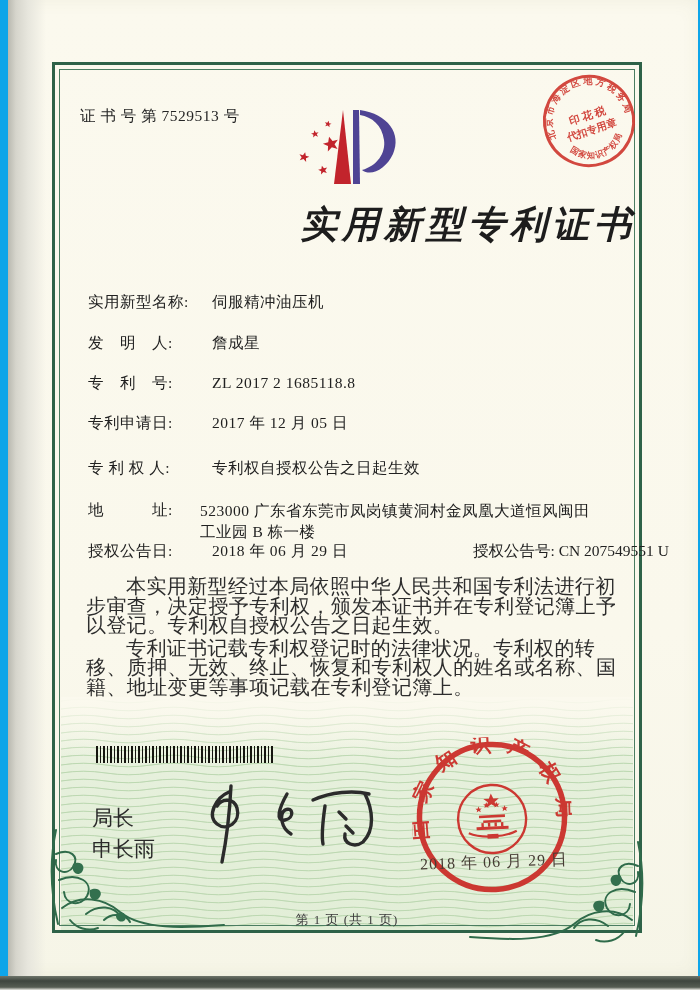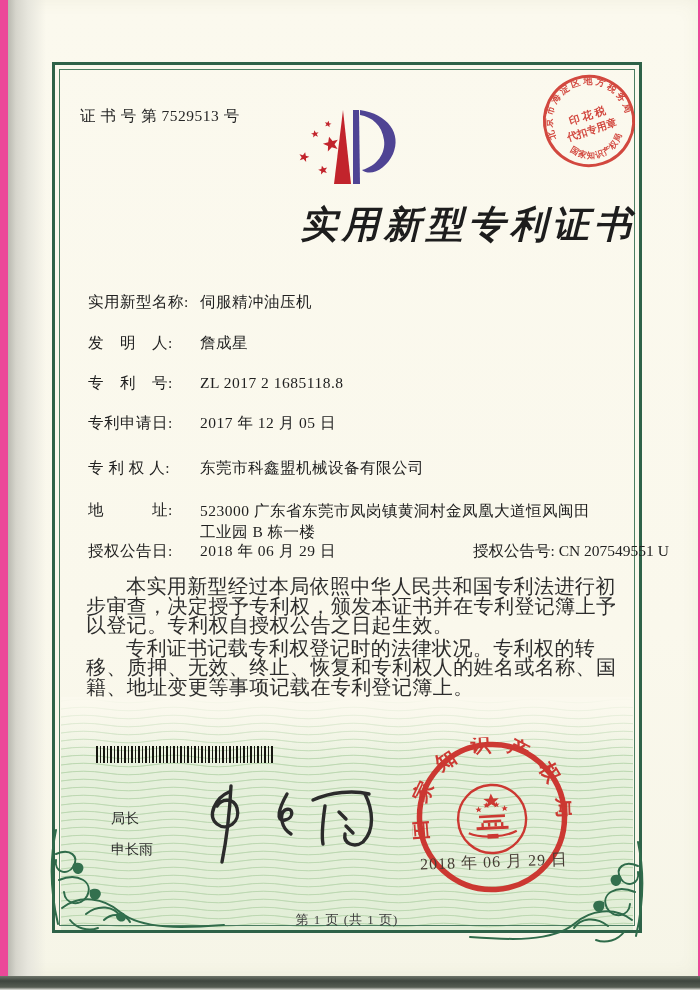--- a/index.html
+++ b/index.html
@@ -1,17 +1,17 @@
 <!DOCTYPE html>
 <html><head>
 <meta charset="utf-8">
 <style>
   html,body{margin:0;padding:0;width:700px;height:990px;overflow:hidden;
     font-family:"Liberation Serif","DejaVu Serif",serif;background:#f4f3ec;}
-  .photo{position:relative;width:700px;height:990px;background:#ec4899;}
+  .photo{position:relative;width:700px;height:990px;background:#0ea5e9;}
   .paper{position:absolute;left:8px;top:0;right:2px;height:977px;
     background:linear-gradient(180deg,#fbf9ee 0%,#faf8ec 65%,#f6f5e7 100%);
     box-shadow:inset 0 0 18px rgba(120,110,70,.08);}
   .left-edge{position:absolute;left:8px;top:0;width:38px;height:977px;
     background:linear-gradient(90deg,#b9b9b0 0,#d6d5cc 8px,#e7e6dd 20px,rgba(250,248,236,0) 38px);}
   .table-band{position:absolute;left:0;top:976px;width:700px;height:14px;
     background:linear-gradient(180deg,#6e756b 0,#3f463e 35%,#565d53 80%,#e9e9e2 100%);}
   .frame-outer{position:absolute;left:52px;top:62px;width:590px;height:871px;
     border:3px solid #2e6248;box-sizing:border-box;}
   .frame-inner{position:absolute;left:59px;top:69px;width:576px;height:857px;
@@ -20,30 +20,30 @@
     background:linear-gradient(180deg,rgba(230,240,220,0) 0,#e6f0dc 70px,#e2eed7 100%);}
   .green-panel svg{position:absolute;inset:0;width:100%;height:100%;}
   .green-panel .fade{position:absolute;inset:0;
     background:linear-gradient(180deg,#fbf9ee 0,rgba(251,249,238,0) 60px);}
   .cert-no{position:absolute;left:80px;top:106px;font-size:15.5px;color:#262626;letter-spacing:.5px;}
   .logo{position:absolute;left:288px;top:104px;}
   .title{position:absolute;left:58px;top:200px;width:578px;text-align:right;
     font-size:37px;font-weight:700;color:#1d1d1d;letter-spacing:5px;font-style:italic;}
   .field{position:absolute;left:88px;font-size:15.5px;color:#212121;width:540px;}
   .field .lab{display:inline-block;min-width:112px;letter-spacing:.5px;}
-  .field .val{margin-left:0;letter-spacing:.5px;font-family:Liberation Serif, serif;}
+  .field .val{margin-left:12px;letter-spacing:.5px;font-family:Liberation Serif, serif;}
   .addr-val{display:inline-block;vertical-align:top;line-height:21px;max-width:400px;letter-spacing:.5px;}
   .grant-no{position:absolute;left:385px;top:0;white-space:nowrap;}
   .bodytxt{position:absolute;left:86px;top:577px;width:534px;font-size:20px;
     color:#2d2d2d;line-height:19.5px;letter-spacing:.4px;}
   .bodytxt p{margin:0 0 3px 0;text-indent:2em;}
   .barcode{position:absolute;left:96px;top:746px;width:178px;height:17px;
     background:repeating-linear-gradient(90deg,#15150f 0 1.5px,transparent 1.5px 3.5px),
                repeating-linear-gradient(90deg,#15150f 0 2px,transparent 2px 7px);}
-  .signoff{position:absolute;left:111px;top:803px;font-size:14px;color:#2a2a2a;line-height:31px;}
+  .signoff{position:absolute;left:92px;top:803px;font-size:21px;color:#2a2a2a;line-height:31px;}
   .signature{position:absolute;left:195px;top:782px;}
   .seal{position:absolute;}
   .seal-date{position:absolute;left:408px;top:852px;width:172px;text-align:center;
     font-size:16px;color:#463c34;letter-spacing:1px;transform:rotate(-2deg);}
   .footer{position:absolute;left:58px;top:911px;width:578px;text-align:center;
     font-size:13px;color:#3c3c3c;letter-spacing:1px;}
   .orn{position:absolute;}
 </style>
 </head>
 <body>
@@ -125,21 +125,21 @@
   <div class="field" style="top:333px">
     <span class="lab">发　明　人:</span><span class="val">詹成星</span>
   </div>
   <div class="field" style="top:373px">
     <span class="lab">专　利　号:</span><span class="val">ZL 2017 2 1685118.8</span>
   </div>
   <div class="field" style="top:413px">
     <span class="lab">专利申请日:</span><span class="val">2017 年 12 月 05 日</span>
   </div>
   <div class="field" style="top:458px">
-    <span class="lab">专 利 权 人:</span><span class="val">东莞市科鑫盟机械设备有限公司</span>
+    <span class="lab">专 利 权 人:</span><span class="val">专利权自授权公告之日起生效</span>
   </div>
   <div class="field" style="top:500px">
     <span class="lab">地　　　址:</span><span class="addr-val"><span>523000 广东省东莞市凤岗镇黄洞村金凤凰大道恒风闽田</span><br><span>工业园 B 栋一楼</span></span>
   </div>
   <div class="field" style="top:541px">
     <span class="lab">授权公告日:</span><span class="val">2018 年 06 月 29 日</span>
     <span class="grant-no">
       <span>授权公告号:</span>
       <span>CN 207549551 U</span>
     </span>

